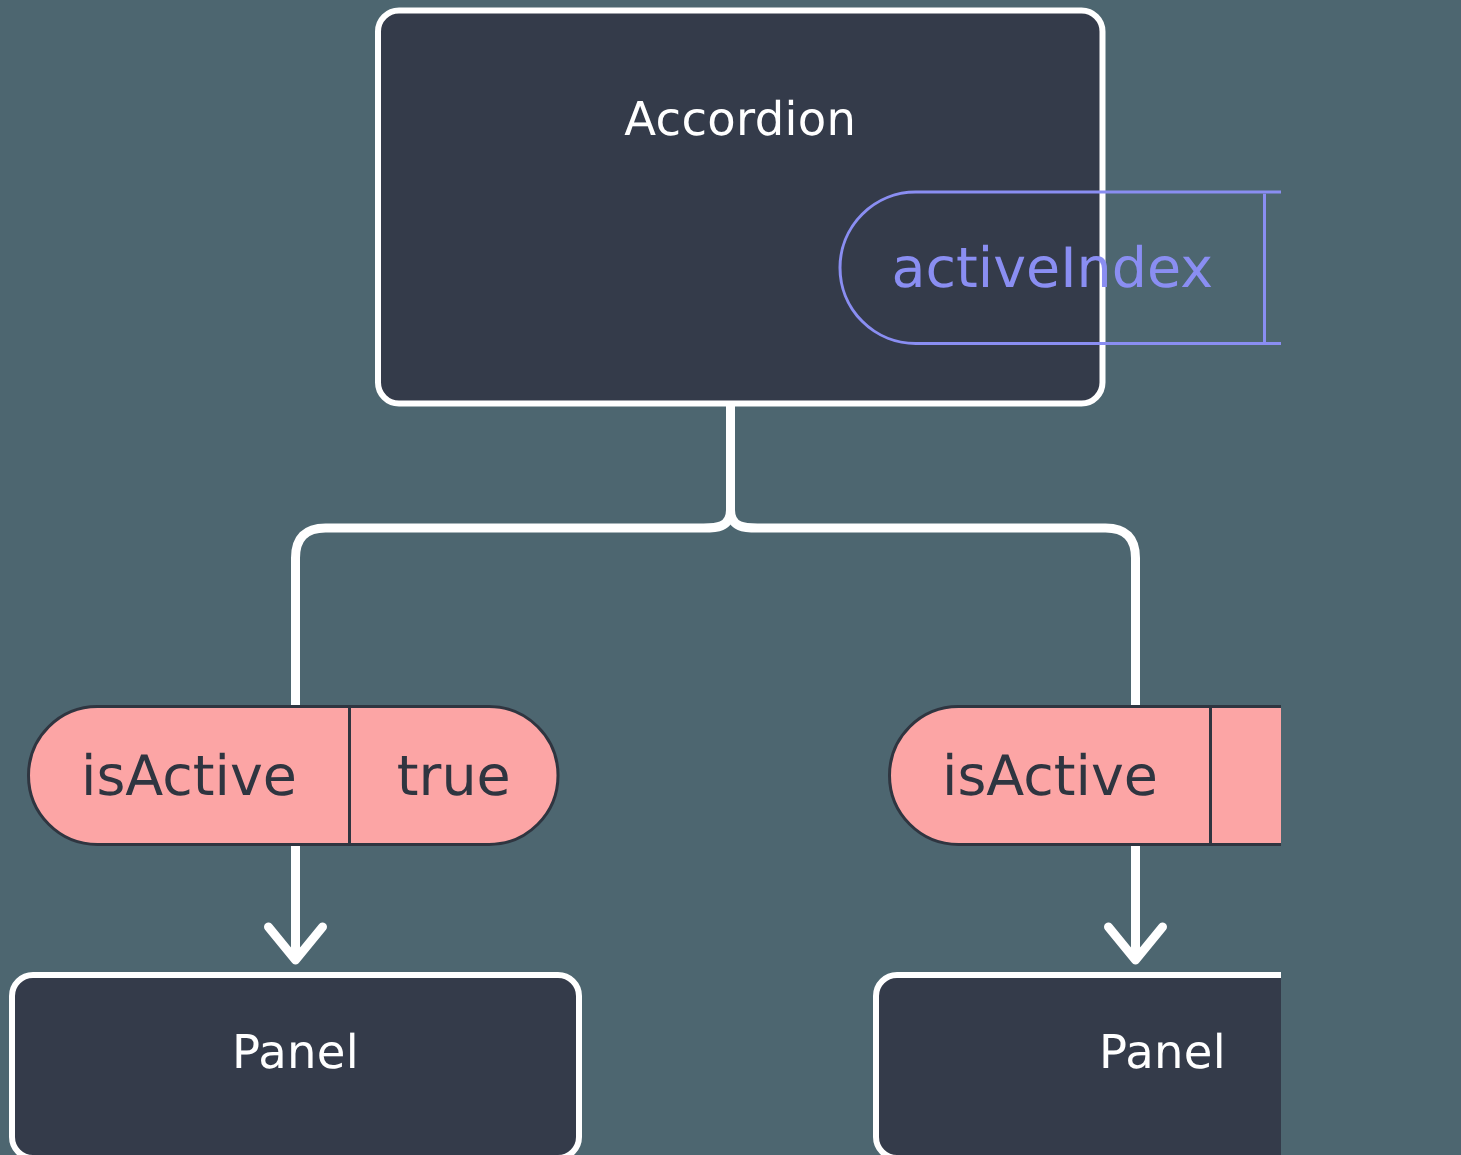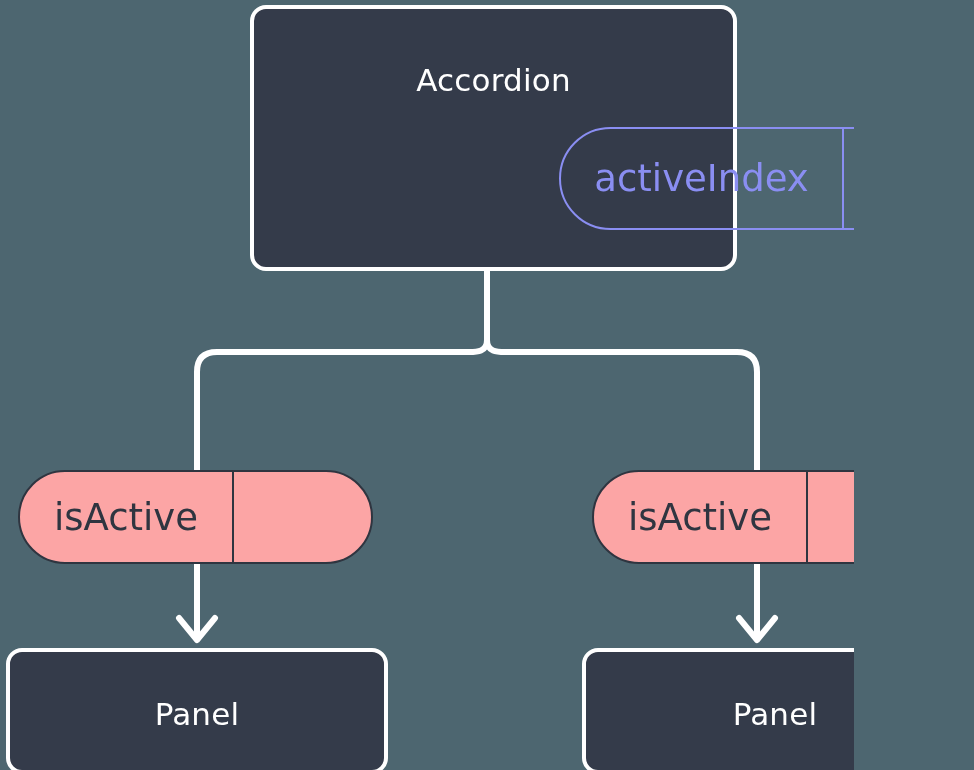--- a/index.html
+++ b/index.html
@@ -43,21 +43,21 @@
     letter-spacing: 0.2px;
     white-space: nowrap;
   }
 
   #accordion-box { left: 250px; top: 5px; width: 487px; height: 266px; }
   #accordion-box .node-title { top: 53px; }
 
   #panel-left  { left: 6px;   top: 648px; width: 382px; height: 126px; }
   #panel-right { left: 582px; top: 648px; width: 386px; height: 126px; }
   #panel-left .node-title,
-  #panel-right .node-title { top: 44px; }
+  #panel-right .node-title { top: 32px; }
 
   
   .pill {
     position: absolute;
     box-sizing: border-box;
     display: flex;
     align-items: stretch;
     border-radius: 999px;
     overflow: hidden;
   }
@@ -142,20 +142,21 @@
     <div class="node-title">Accordion</div>
 
     <div class="pill outlined">
       <div class="pill-key">activeIndex</div>
       <div class="pill-val">0</div>
     </div>
   </div>
 
   <div class="pill filled" id="pill-left">
     <div class="pill-key">isActive</div>
+    <div class="pill-val">true</div>
   </div>
 
   <div class="pill filled" id="pill-right">
     <div class="pill-key">isActive</div>
   </div>
 
   <div class="node-box" id="panel-left">
     <div class="node-title">Panel</div>
   </div>
 

